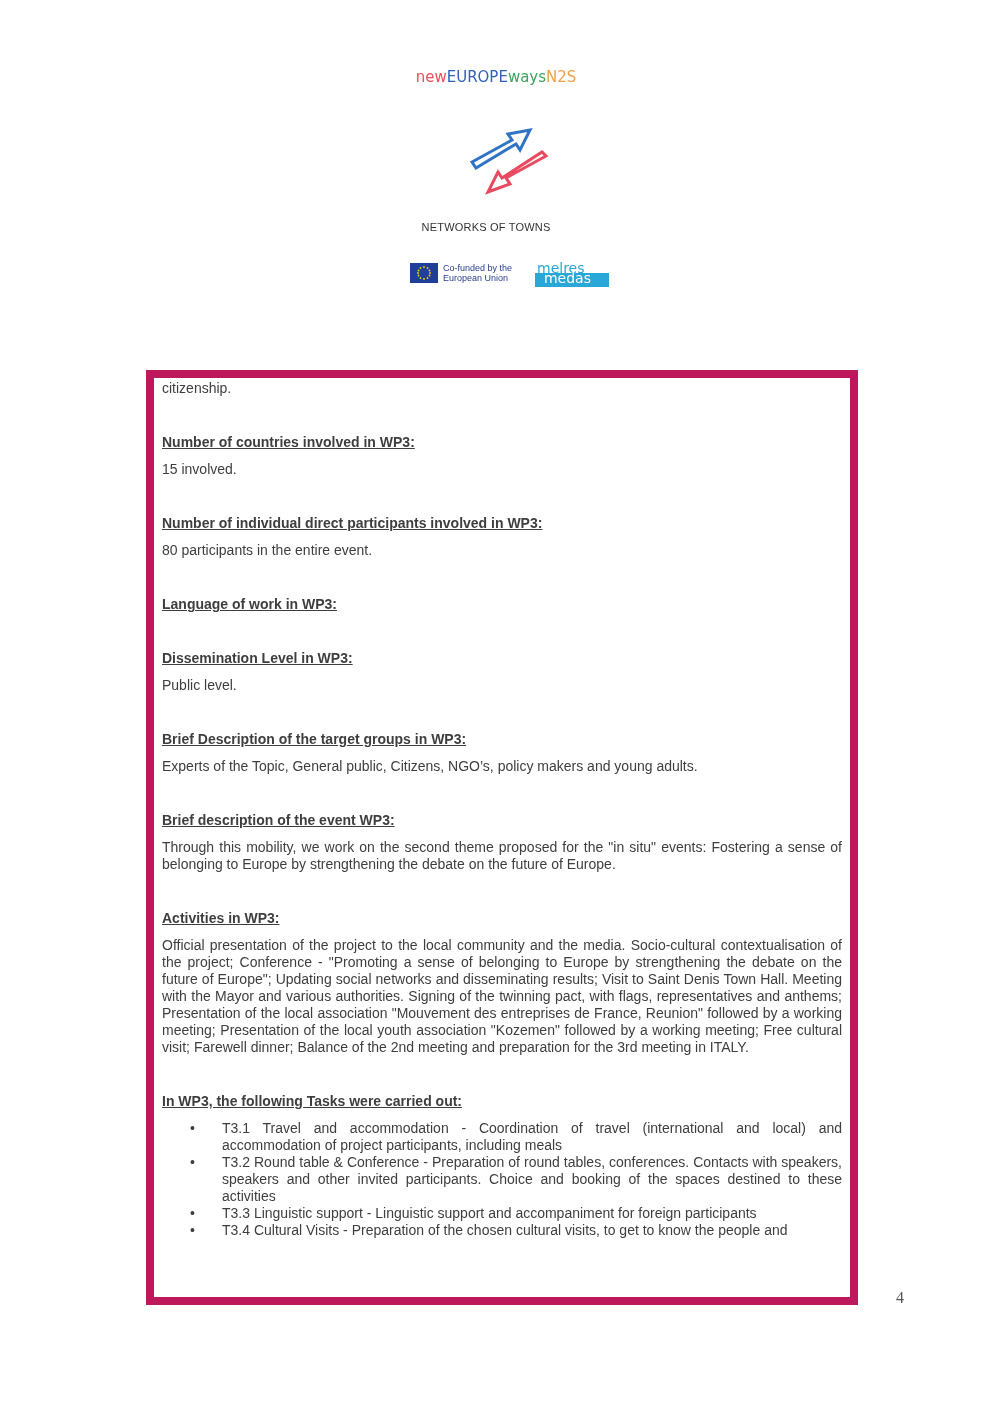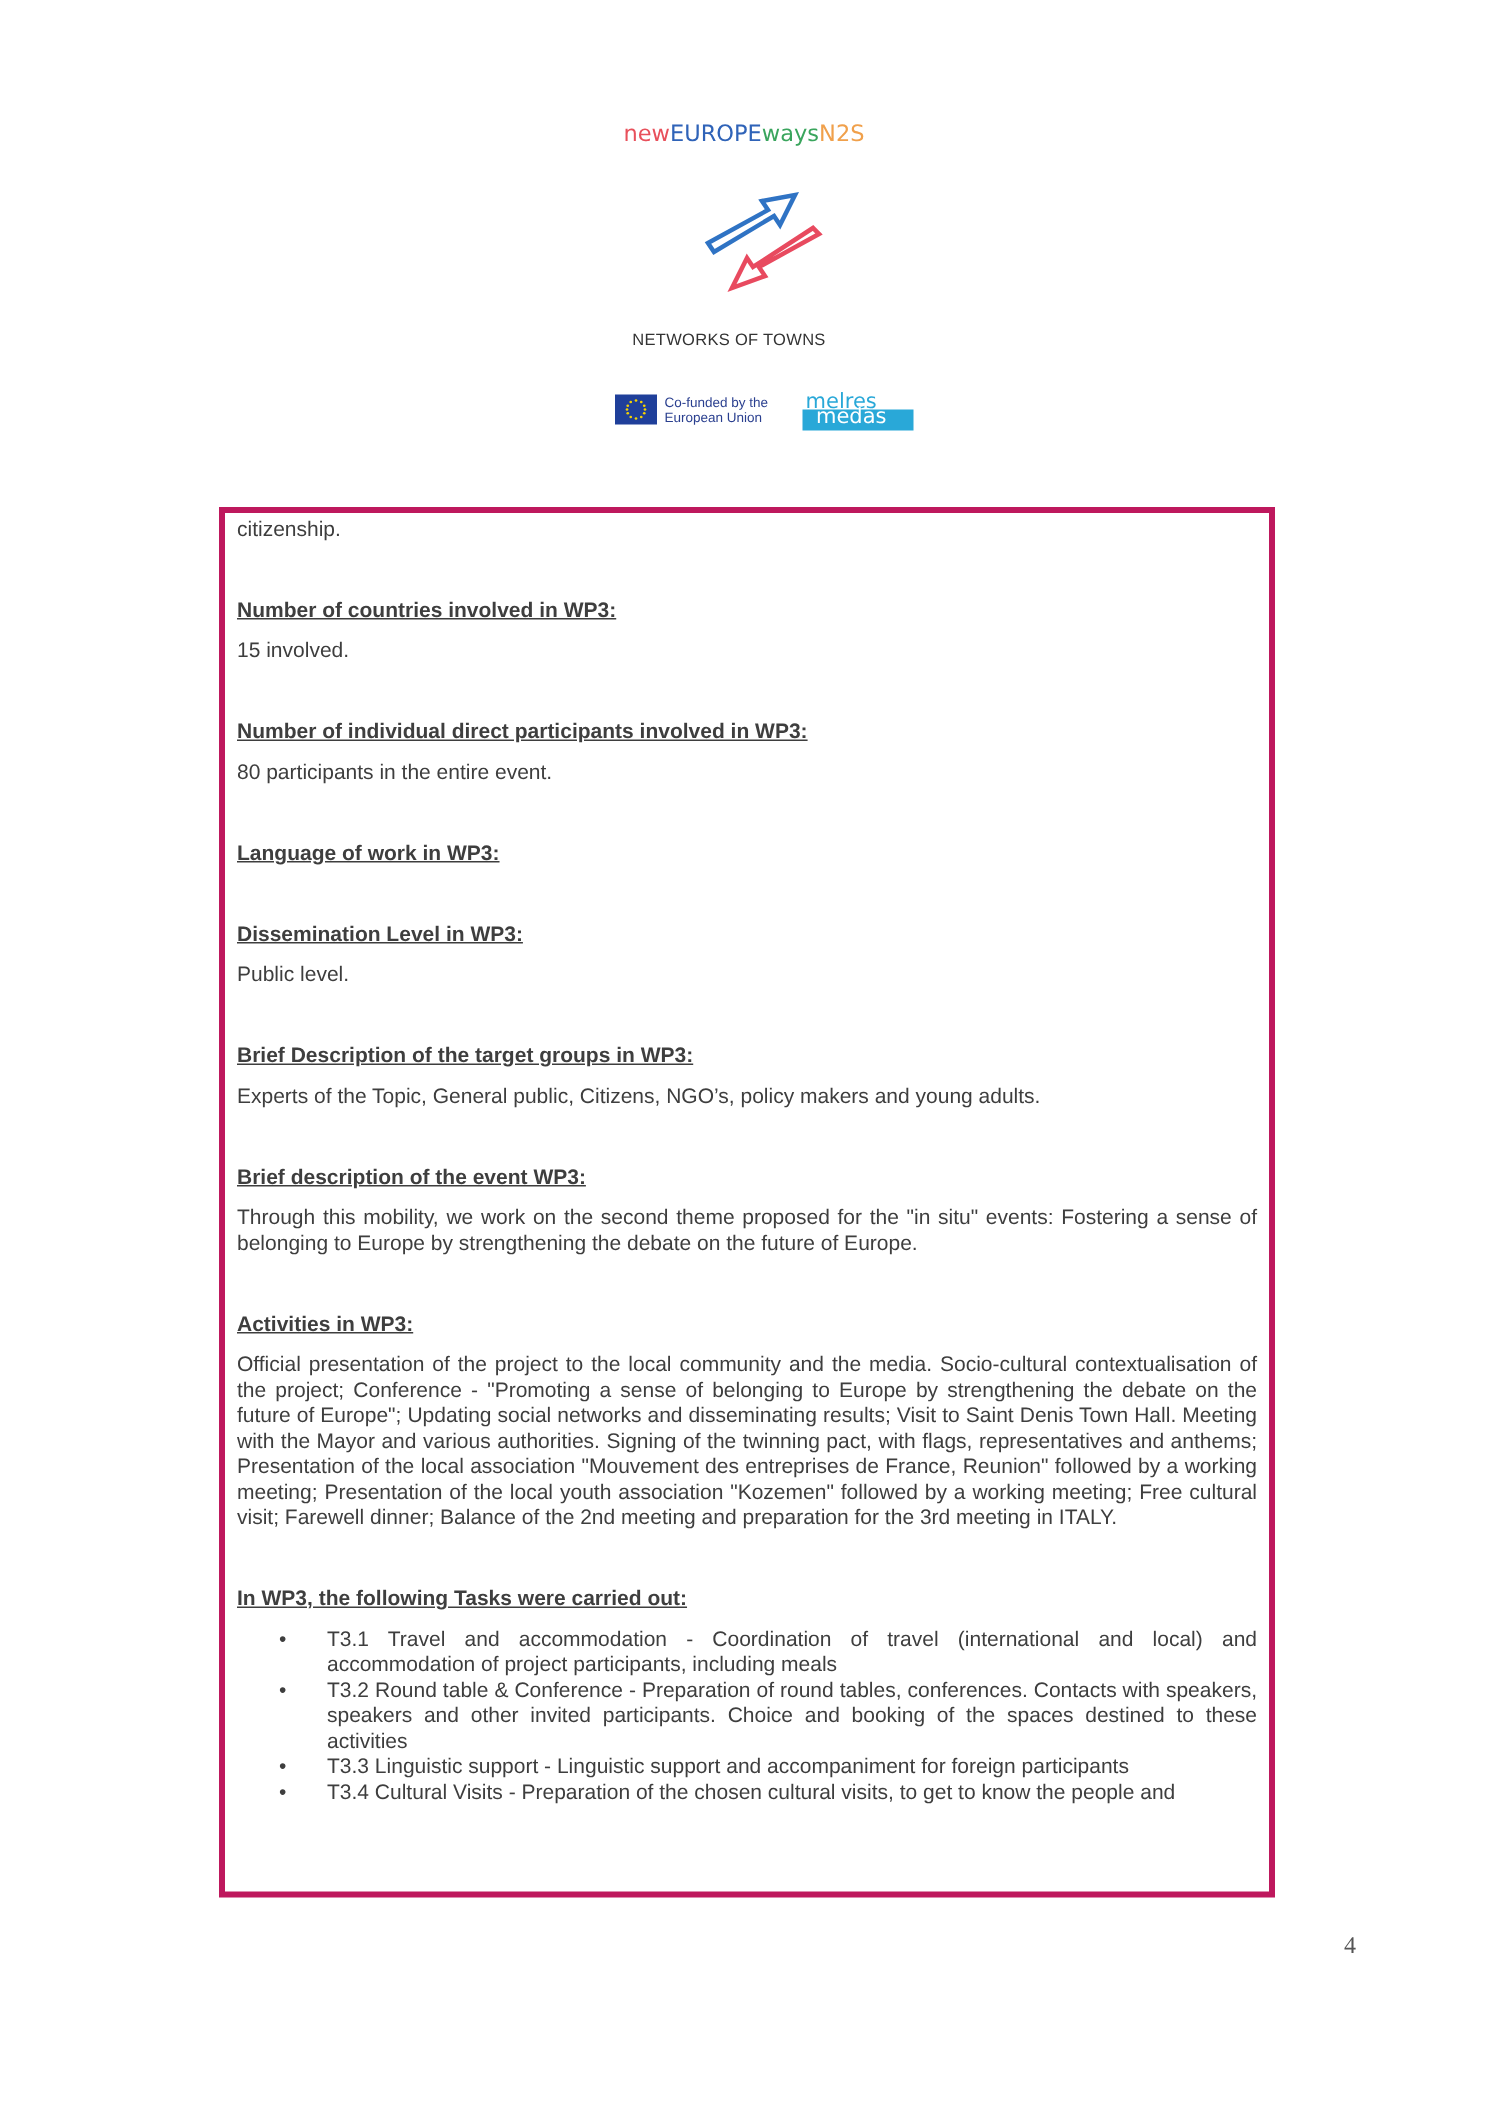--- a/index.html
+++ b/index.html
@@ -1,32 +1,32 @@
 <!DOCTYPE html>
 <html><head>
 <meta charset="utf-8">
 <style>
   html, body { margin: 0; padding: 0; background: #ffffff; }
   body { width: 992px; height: 1403px; position: relative; overflow: hidden; font-family: "Liberation Sans", sans-serif; color: #3a3a3a; }
-  .brand { position: absolute; top: 80px; left: 0; width: 992px; text-align: center; font-family: "DejaVu Sans", sans-serif; font-size: 15px; letter-spacing: 0; }
+  .brand { position: absolute; top: 68px; left: 0; width: 992px; text-align: center; font-family: "DejaVu Sans", sans-serif; font-size: 15px; letter-spacing: 0; }
   .brand .c1 { color: #e8505b; }
   .brand .c2 { color: #2f63b8; }
   .brand .c3 { color: #3aa55d; }
   .brand .c4 { color: #f0a04b; }
   .arrows { position: absolute; top: 126px; left: 466px; width: 90px; height: 72px; }
   .networks { position: absolute; top: 221px; left: 0; width: 972px; text-align: center; font-size: 11px; color: #333; letter-spacing: 0.2px; }
   .eu { position: absolute; top: 263px; left: 410px; display: flex; align-items: flex-start; }
   .eu-flag { width: 28px; height: 20px; background: #1f3f9a; position: relative; }
   .eu-flag svg { position: absolute; left: 0; top: 0; }
   .eu-text { font-size: 9px; color: #2a3f8f; line-height: 10px; margin-left: 5px; }
   .melres { position: absolute; top: 262px; left: 535px; width: 74px; height: 25px; }
   .melres .top { position: absolute; left: 2px; top: -2px; font-size: 14px; color: #29a8d8; font-family: "DejaVu Sans", sans-serif; }
   .melres .bar { position: absolute; left: 0; top: 11px; width: 74px; height: 14px; background: #29a8d8; }
   .melres .bot { position: absolute; right: 18px; top: 8px; font-size: 14px; color: #ffffff; font-family: "DejaVu Sans", sans-serif; }
-  .box { position: absolute; left: 146px; top: 338px; width: 696px; height: 919px; border: 4px solid #be185d; overflow: hidden; }
+  .box { position: absolute; left: 146px; top: 370px; width: 696px; height: 919px; border: 8px solid #be185d; overflow: hidden; }
   .inner { padding: 2px 8px 0 8px; font-size: 14px; line-height: 17px; color: #3e3e3e; }
   .p { margin: 0; }
   .h { font-weight: bold; text-decoration: underline; margin: 0; }
   .just { text-align: justify; }
   ul.tasks { margin: 0; padding-left: 60px; list-style: none; }
   ul.tasks li { position: relative; text-align: justify; }
   ul.tasks li .bullet { position: absolute; left: -32px; top: 0; }
   .pagenum { position: absolute; top: 1289px; left: 896px; font-family: "Liberation Serif", serif; font-size: 16px; color: #555; }
 </style>
 </head>

